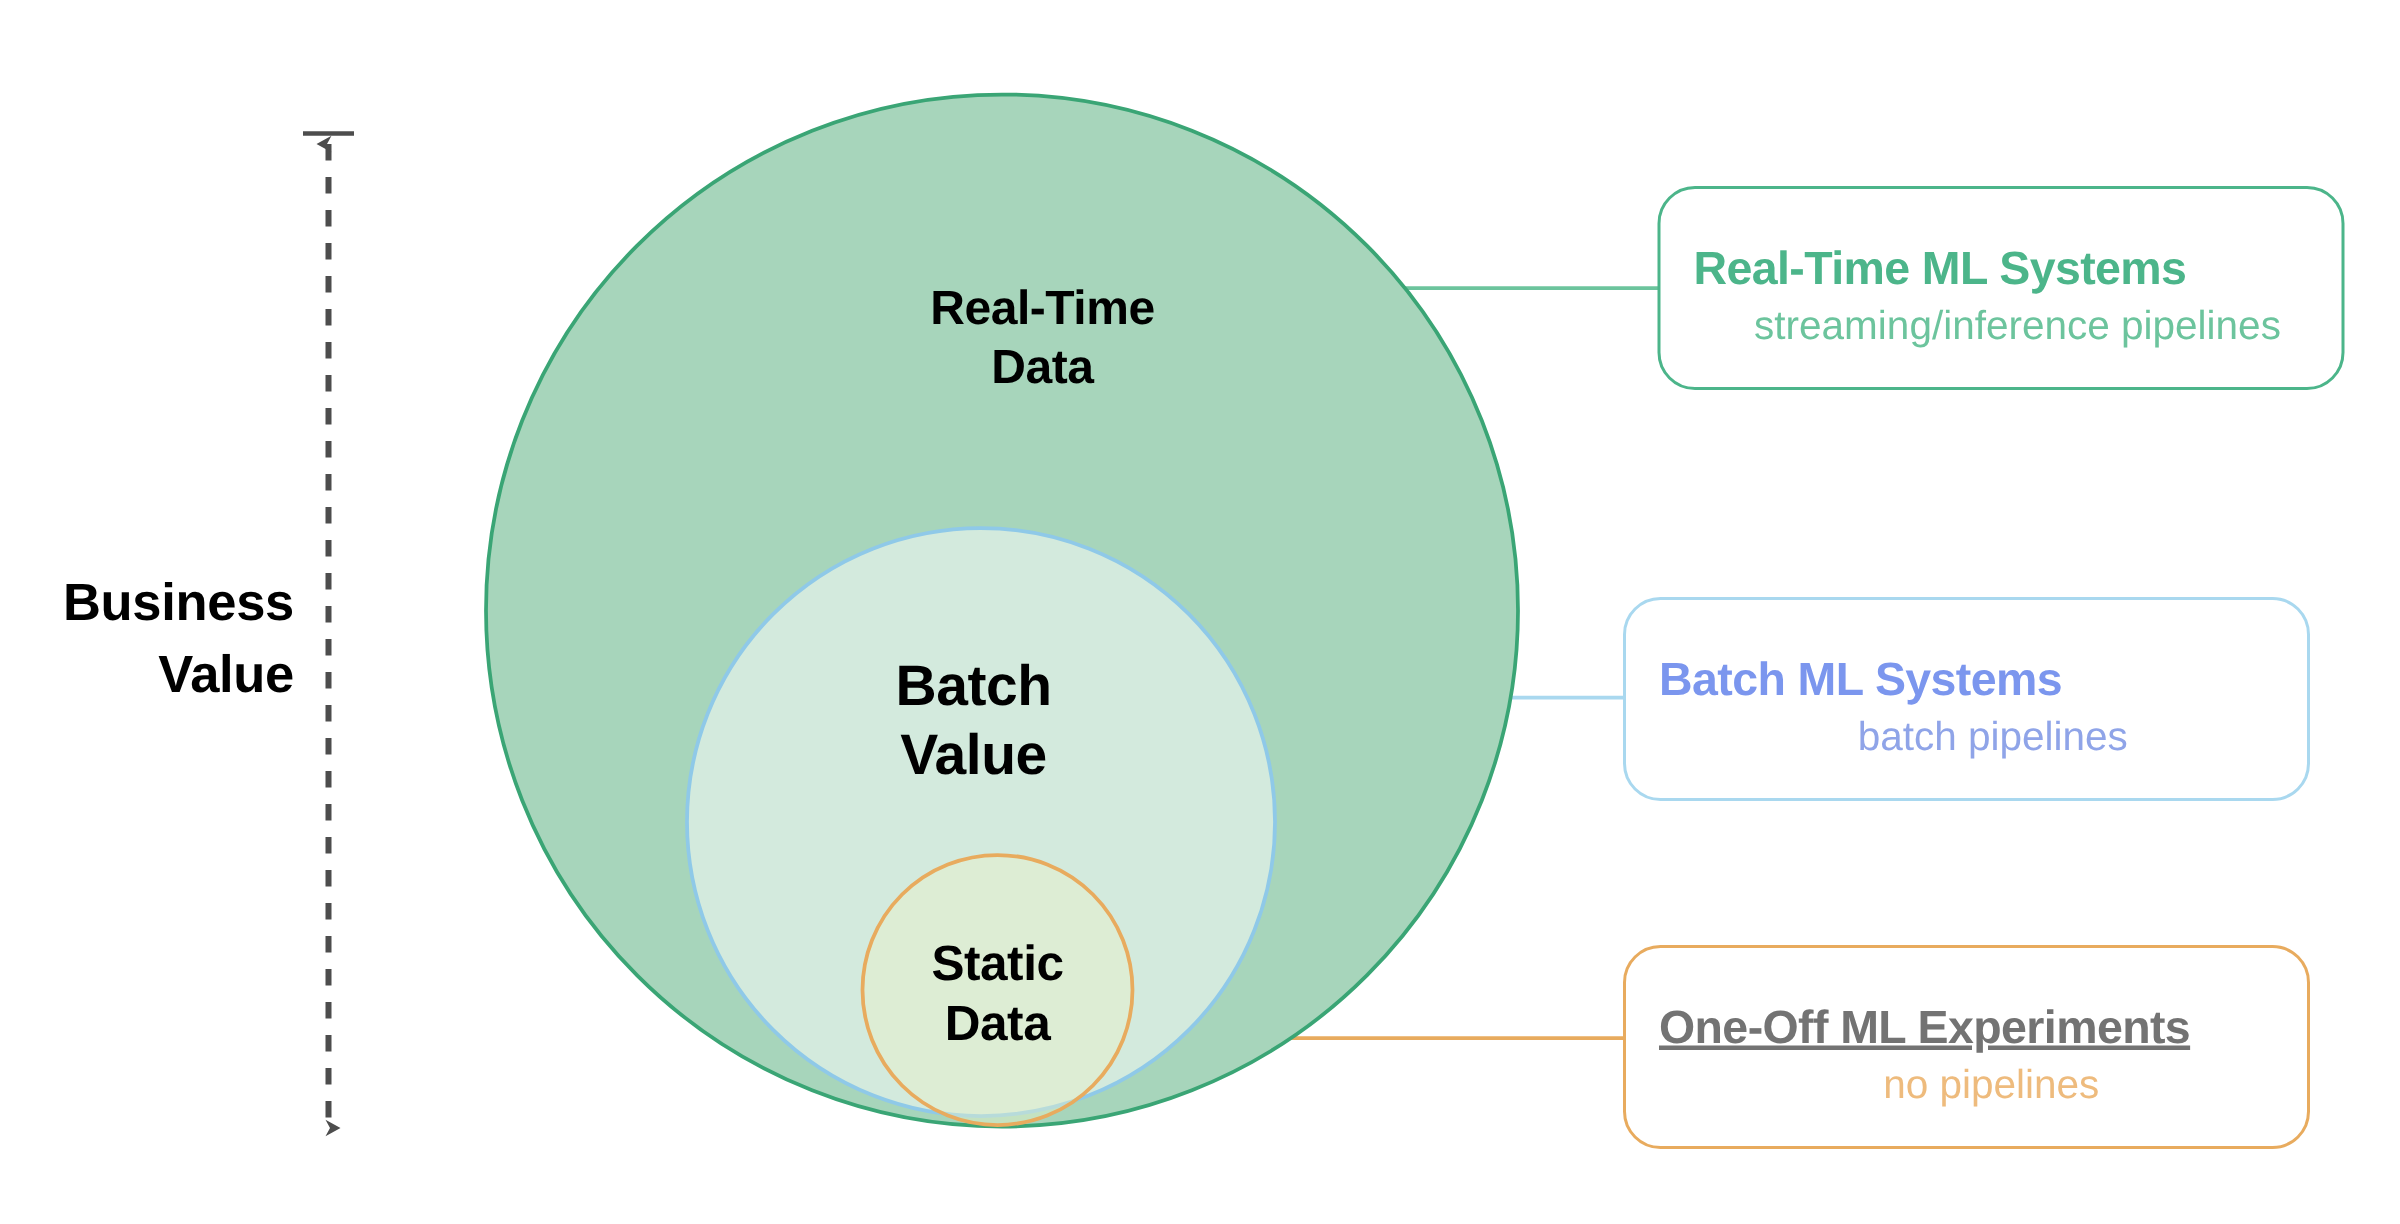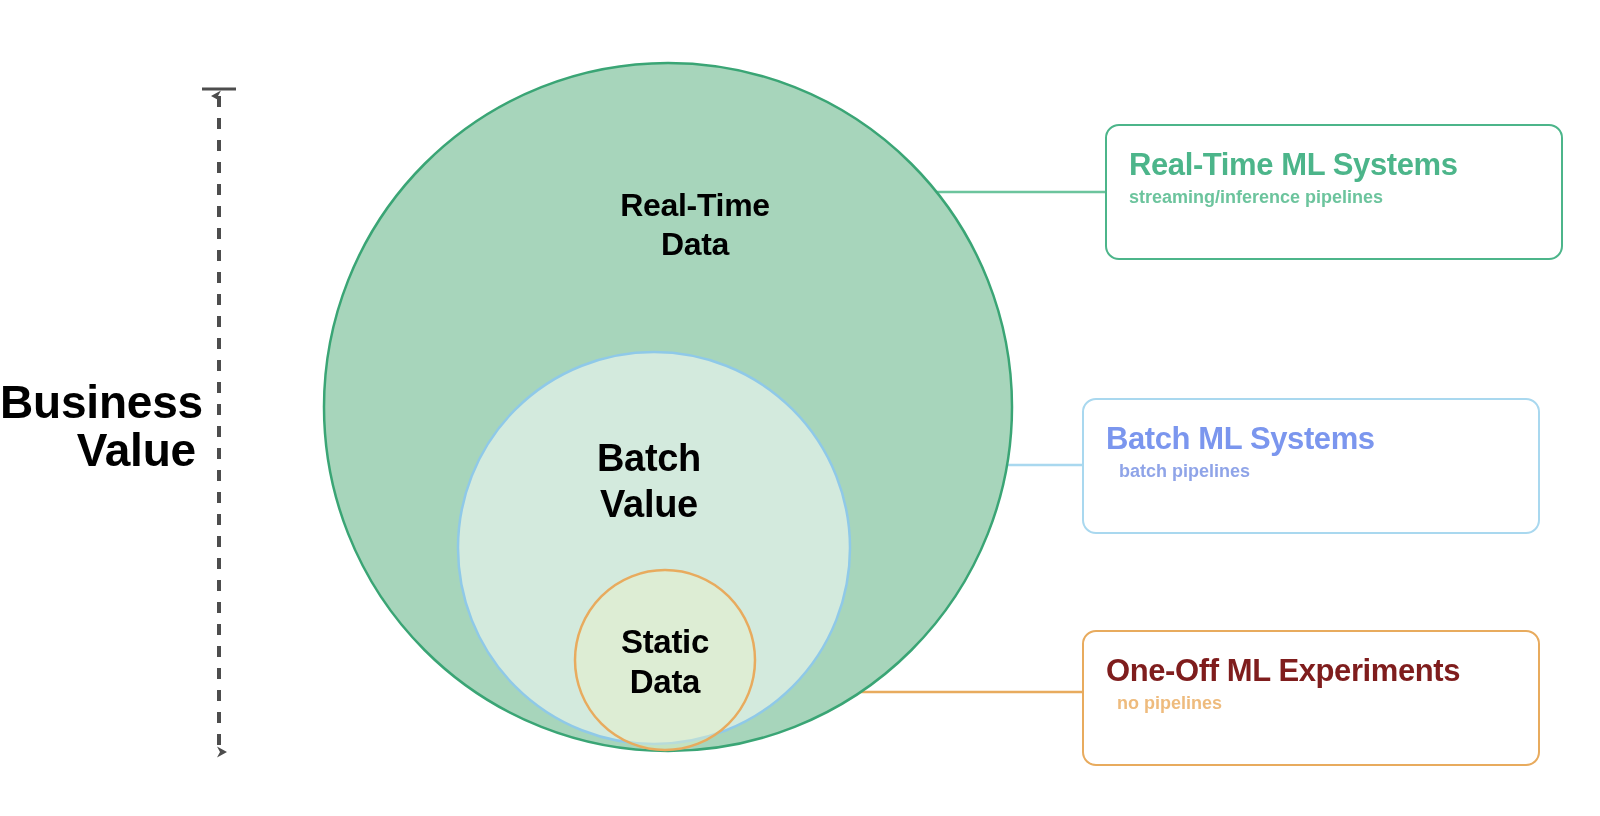--- a/index.html
+++ b/index.html
@@ -25,21 +25,21 @@
     top: 0;
     width: 1600px;
     height: 816px;
   }
   .axis-label {
     position: absolute;
     left: 0px;
     top: 378px;
     width: 196px;
     text-align: right;
-    font-size: 46px;
+    font-size: 35px;
     font-weight: bold;
     color: #000000;
     line-height: 48px;
     letter-spacing: -0.2px;
   }
   .circle-label {
     position: absolute;
     text-align: center;
     font-weight: bold;
     color: #000000;
@@ -62,37 +62,38 @@
   .label-static {
     left: 545px;
     top: 622px;
     width: 240px;
     font-size: 33px;
   }
   .callout {
     position: absolute;
     box-sizing: border-box;
     background: #ffffff;
-    border-radius: 14px;
+    border-radius: 25px;
     border-width: 2px;
     border-style: solid;
-    padding: 22px 0 0 22px;
+    padding: 36px 0 0 22px;
   }
   .callout-title {
     font-size: 31px;
     font-weight: bold;
     letter-spacing: -0.4px;
     line-height: 1.12;
     margin: 0;
   }
   .callout-sub {
-    font-size: 18px;
-    font-weight: bold;
+    font-size: 27px;
+    font-weight: normal;
     line-height: 1.2;
     margin: 4px 0 0 0;
+    text-align: center;
   }
   .callout-realtime {
     left: 1105px;
     top: 124px;
     width: 458px;
     height: 136px;
     border-color: #4cb58a;
   }
   .callout-realtime .callout-title { color: #4cb58a; }
   .callout-realtime .callout-sub { color: #6cc49d; }
@@ -105,21 +106,21 @@
   }
   .callout-batch .callout-title { color: #7b96ee; }
   .callout-batch .callout-sub { color: #8fa4e8; margin-left: 13px; }
   .callout-oneoff {
     left: 1082px;
     top: 630px;
     width: 458px;
     height: 136px;
     border-color: #e8ab5e;
   }
-  .callout-oneoff .callout-title { color: #7f1d1d; }
+  .callout-oneoff .callout-title { color: #737373; text-decoration: underline; }
   .callout-oneoff .callout-sub { color: #eebb7d; margin-left: 11px; }
 </style>
 </head>
 <body>
 
 <div id="stage">
 
   <svg class="diagram" viewBox="0 0 1600 816">
     <defs>
       <marker id="arrow-up" markerWidth="12" markerHeight="12" refX="6" refY="9" orient="auto-start-reverse" markerUnits="userSpaceOnUse">

